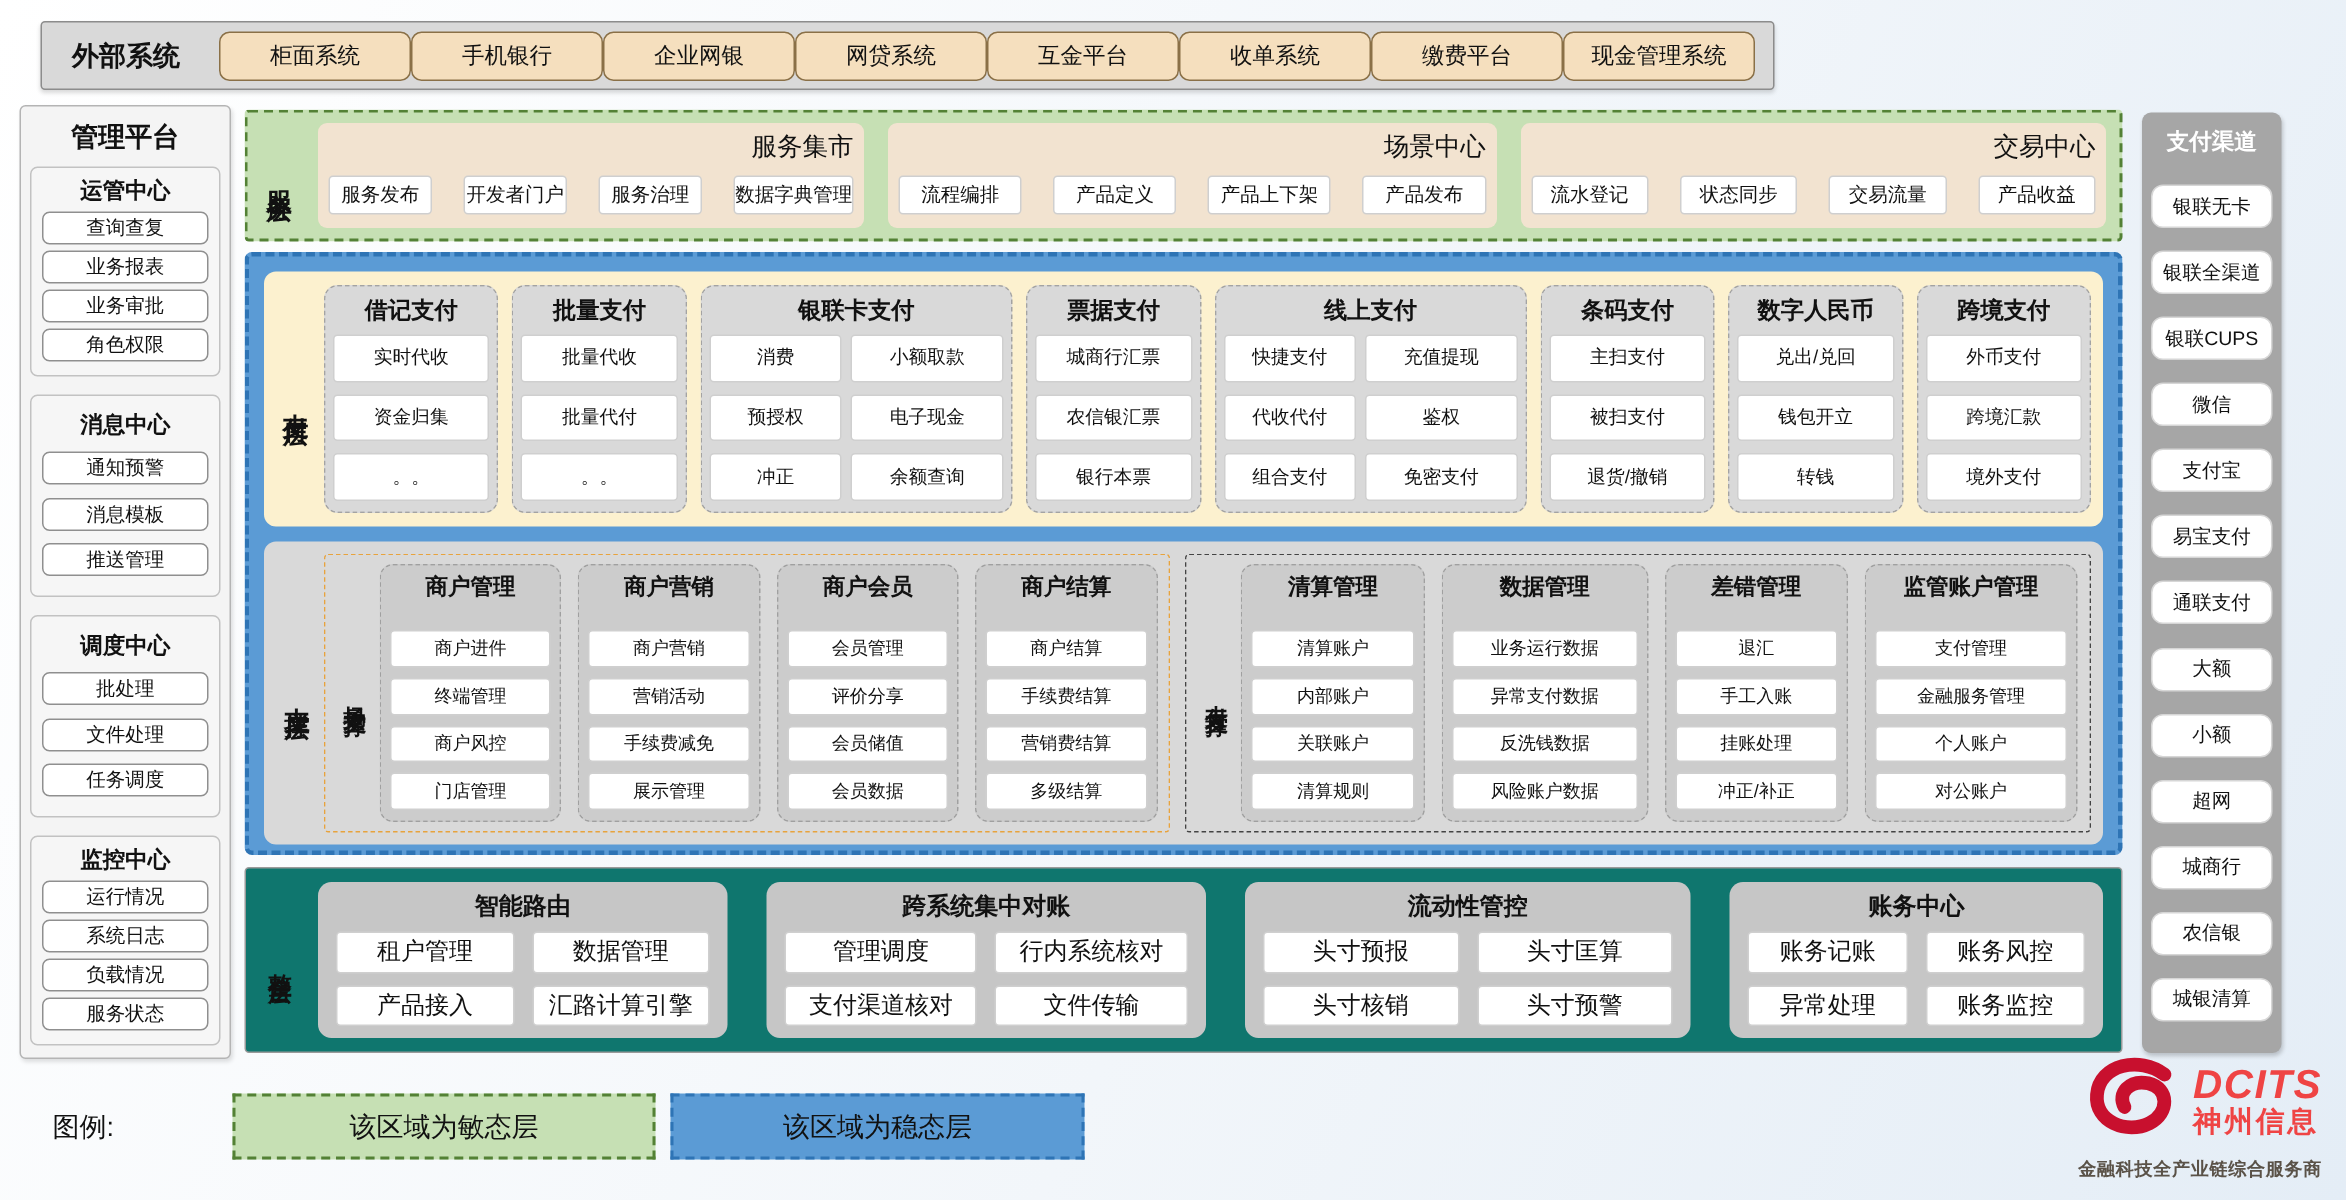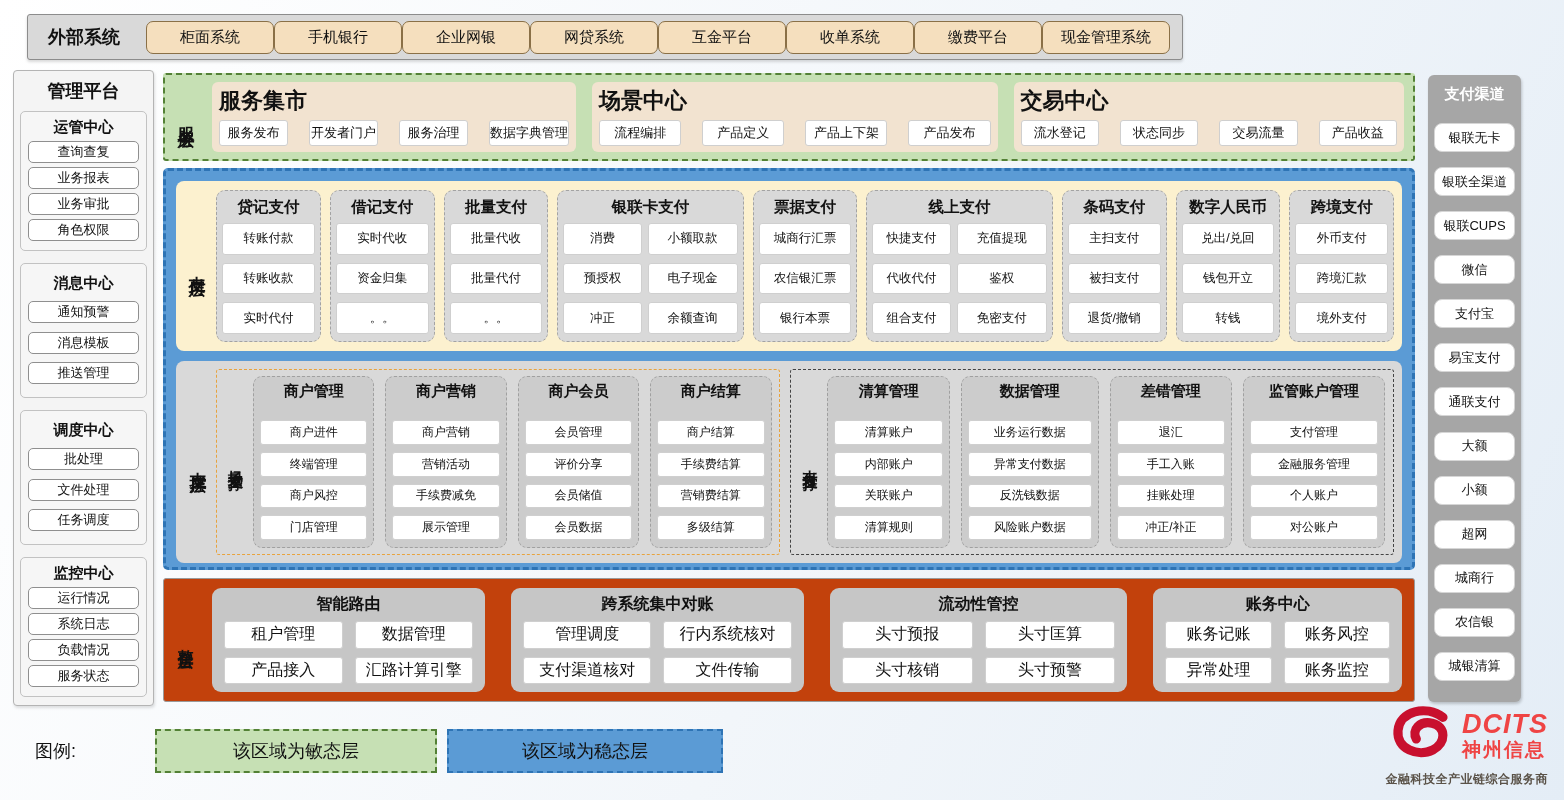--- a/index.html
+++ b/index.html
@@ -42,21 +42,21 @@
 
   
   .service { left:163px; top:73px; width:1252px; height:88px;
     background:#c6e0b4; border:2px dashed #538135; border-radius:3px;
     display:flex; align-items:stretch; padding:7px 9px; gap:14px; }
   .service .vlabel { font-size:17px; width:24px; }
   .svc-panels { flex:1; display:flex; gap:16px; }
   .svc-panel { background:#f2e3d0; border-radius:6px; padding:3px 7px 6px; display:flex;
     flex-direction:column; }
   .svc-panel:nth-child(1){flex:0.93;} .svc-panel:nth-child(2){flex:1.04;} .svc-panel:nth-child(3){flex:1;}
-  .svc-title { font-size:22px; font-weight:700; text-align:left; margin:1px 0 4px; }
+  .svc-title { font-size:17px; font-weight:400; text-align:right; margin:1px 0 4px; }
   .svc-items { flex:1; display:flex; gap:21px; }
   .wbtn { background:#fff; border:1px solid #cfcfcf; border-radius:3px;
     display:flex; align-items:center; justify-content:center; font-size:13px; white-space:nowrap; }
   .svc-items .wbtn { flex:1; height:26px; align-self:center; }
 
   
   .frame { left:163px; top:168px; width:1252px; height:402px;
     background:#5b9bd5; border:3px dashed #2e74b5; border-radius:5px; padding:10px; }
 
   
@@ -84,21 +84,21 @@
   .sup-panel { background:#cccccc; border:1.4px dashed #a0a0a0; border-radius:9px;
     padding:3px 6px 7px; display:flex; flex-direction:column; flex:1; min-width:0;gap:15px; }
   .sup-group.paysup .sup-panel:nth-child(2){flex:1.14;}
   .sup-group.paysup .sup-panel:nth-child(4){flex:1.18;}
   .sup-panel .mod-title { font-size:15px; margin:2px 0 4px; }
   .sup-panel .mod-body { gap:7px; }
   .sup-panel .wbtn { font-size:12px; }
 
   
   .integ { left:163px; top:578px; width:1252px; height:124px;
-    background:#c2410c; border:1.2px solid #9a9a9a; border-radius:3px;
+    background:#0f766e; border:1.2px solid #9a9a9a; border-radius:3px;
     display:flex; padding:9px 12px 9px 10px; gap:16px; }
   .integ .vlabel { font-size:16px; width:22px; }
   .integ-panels { flex:1; display:flex; gap:26px; }
   .integ-panel { background:#c6c6c6; border-radius:9px; padding:4px 12px 8px;
     display:flex; flex-direction:column; }
   .integ-panel:nth-child(1){flex:1.02;} .integ-panel:nth-child(2){flex:1.1;}
   .integ-panel:nth-child(3){flex:1.12;} .integ-panel:nth-child(4){flex:0.92;}
   .integ-title { font-size:16px; font-weight:700; text-align:center; margin:2px 0 6px; }
   .integ-grid { flex:1; display:grid; grid-template-columns:1fr 1fr; gap:8px 12px; }
   .integ-grid .wbtn { font-size:16px; }
@@ -208,28 +208,20 @@
           <div class="wbtn">产品收益</div>
         </div>
       </div>
     </div>
 </div>
 
 <div class="abs frame">
   <div class="pay-layer">
     <div class="vlabel">支付层</div>
     <div class="pay-panels" id="pay-panels">
-        <div class="pay-panel">
-          <div class="mod-title">贷记支付</div>
-          <div class="mod-body">
-            <div class="wbtn">转账付款</div>
-            <div class="wbtn">转账收款</div>
-            <div class="wbtn">实时代付</div>
-          </div>
-        </div>
         <div class="pay-panel">
           <div class="mod-title">借记支付</div>
           <div class="mod-body">
             <div class="wbtn">实时代收</div>
             <div class="wbtn">资金归集</div>
             <div class="wbtn">。。</div>
           </div>
         </div>
         <div class="pay-panel">
           <div class="mod-title">批量支付</div>

